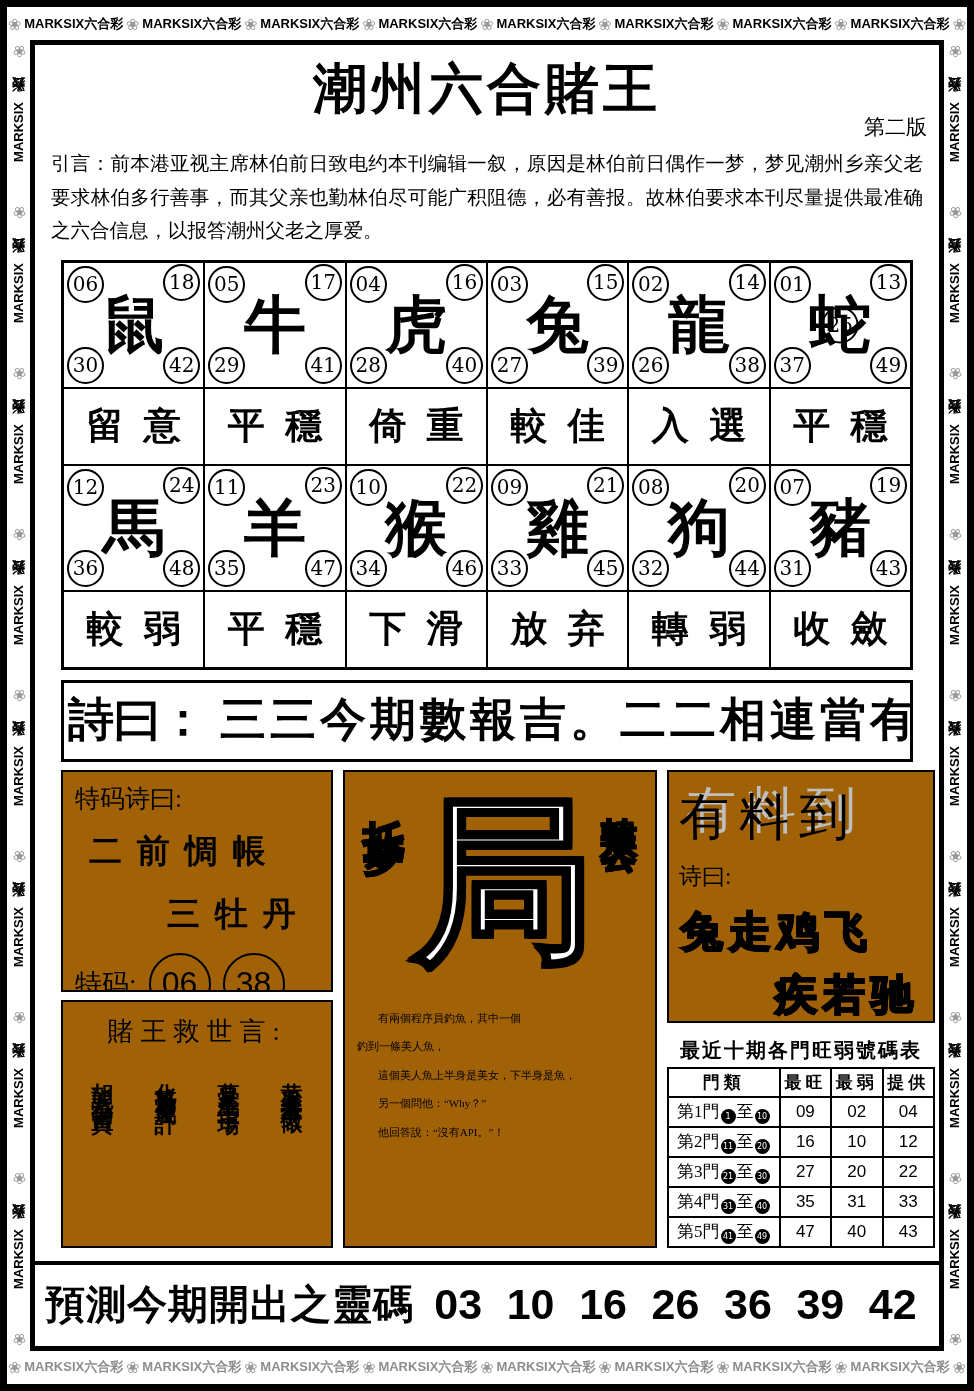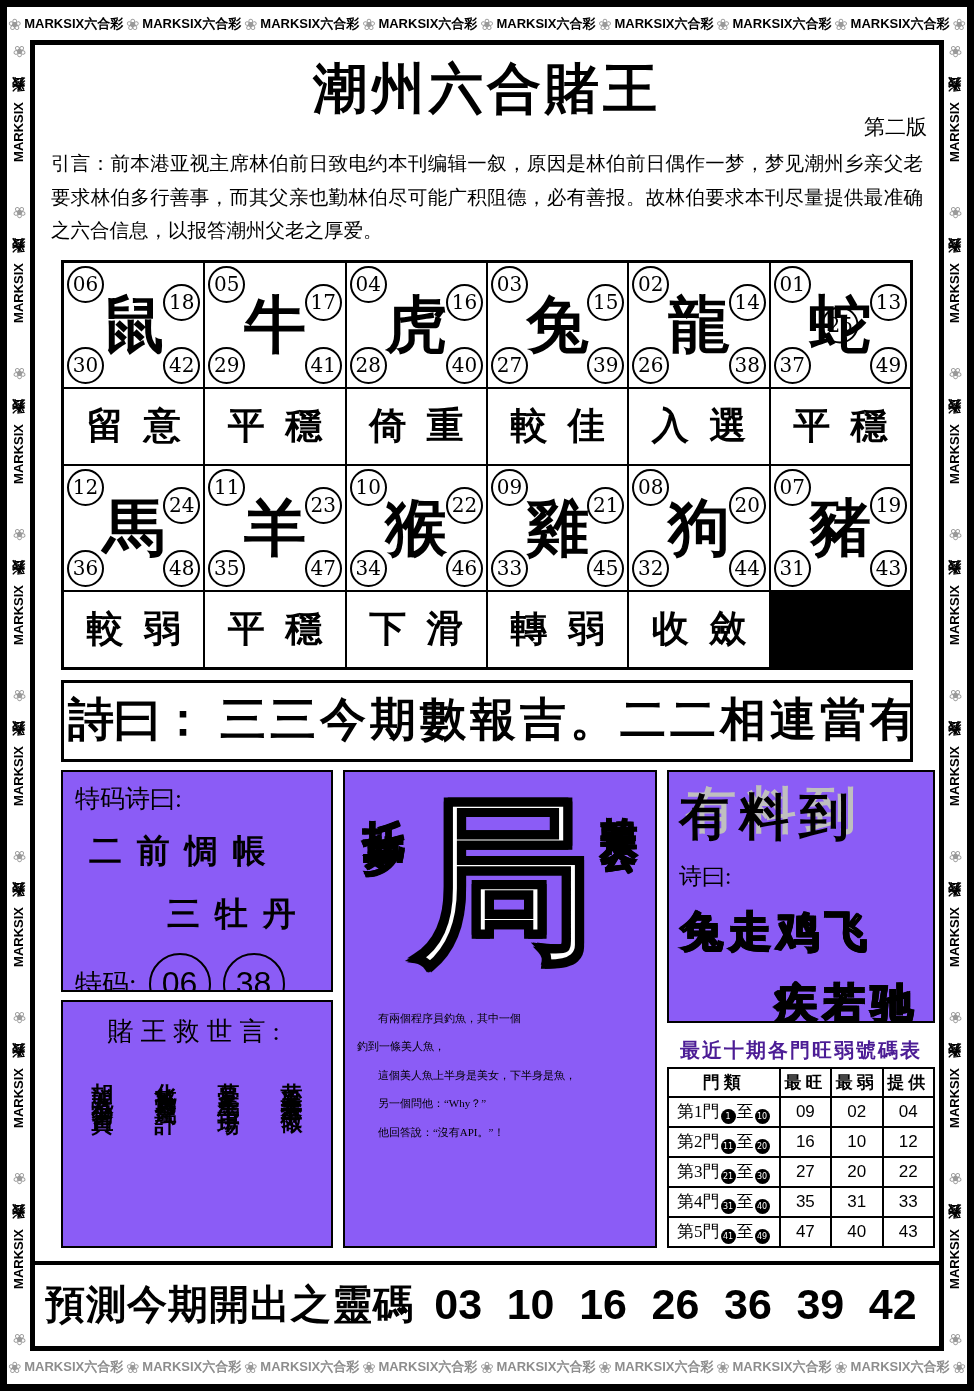--- a/index.html
+++ b/index.html
@@ -30,36 +30,36 @@
 
   
   .zodiac{margin:8px 26px 0;border:3px solid #000;display:grid;
           grid-template-columns:repeat(6,1fr);flex:none;background:#000;grid-gap:2px;}
   .z-cell{background:#fff;position:relative;height:124px;overflow:hidden;}
   .z-animal{position:absolute;inset:0;display:flex;align-items:center;justify-content:center;
             font-size:62px;font-weight:900;z-index:1;}
   .num{position:absolute;width:33px;height:33px;border:2px solid #000;border-radius:50%;
        display:flex;align-items:center;justify-content:center;font-size:20px;background:#fff;z-index:2;
        font-family:"DejaVu Serif",serif;}
-  .num.tl{top:3px;left:3px;} .num.tr{top:21px;right:3px;}
+  .num.tl{top:3px;left:3px;} .num.tr{top:1px;right:3px;}
   .num.bl{bottom:3px;left:3px;} .num.br{bottom:3px;right:3px;}
   .num.ctr{top:50%;left:50%;transform:translate(-50%,-50%);z-index:0;background:transparent;}
   .z-label{background:#fff;height:75px;display:flex;align-items:center;justify-content:center;
            font-size:37px;font-weight:900;letter-spacing:0.55em;text-indent:0.55em;
            font-family:"Liberation Sans",sans-serif;}
 
   
   .poem-bar{margin:10px 26px 8px;border:3px solid #000;padding:6px 4px 8px;flex:none;
             font-size:46px;font-weight:900;font-family:"Liberation Sans",sans-serif;
             display:flex;align-items:center;white-space:nowrap;overflow:hidden;}
   .poem-bar .ptext{letter-spacing:4px;margin-left:14px;}
 
   
   .lower{margin:0 26px;display:flex;gap:10px;height:478px;flex:none;}
-  .box{border:2px solid #000;box-sizing:border-box;overflow:hidden;background:#8b5cf6;}
+  .box{border:2px solid #000;box-sizing:border-box;overflow:hidden;background:#a16207;}
   .col-left{width:272px;display:flex;flex-direction:column;gap:8px;flex:none;}
   .special-box{height:222px;padding:10px 12px;}
   .special-title{font-size:25px;}
   .sline{font-family:"Liberation Sans",sans-serif;font-size:33px;font-weight:900;letter-spacing:0.45em;}
   .sline1{margin:14px 0 0 14px;}
   .sline2{margin:18px 0 0 92px;}
   .code-row{display:flex;align-items:center;margin-top:16px;}
   .code-label{font-size:27px;}
   .code-circle{width:58px;height:58px;border:2px solid #000;border-radius:50%;flex:none;
                display:flex;align-items:center;justify-content:center;font-size:32px;
@@ -78,29 +78,29 @@
   .dream-side{writing-mode:vertical-rl;font-size:40px;letter-spacing:16px;margin-top:8px;}
   .dream-side.right{font-size:36px;letter-spacing:10px;}
   .dream-big{font-size:182px;line-height:205px;-webkit-text-stroke:3px #000;
              text-shadow:-2px -2px 0 #000,2px -2px 0 #000,-2px 2px 0 #000,2px 2px 0 #000;}
   .joke{margin-top:12px;font-size:11px;}
   .joke-line{line-height:2.6;white-space:nowrap;}
   .joke-line.ind{text-indent:1.9em;}
 
   .col-right{width:268px;display:flex;flex-direction:column;flex:none;}
   .youliao-box{height:292px;padding:8px 10px;}
-  .youliao-title{font-size:50px;font-weight:700;font-family:"Liberation Sans",sans-serif;
+  .youliao-title{font-size:50px;font-weight:400;font-family:"Liberation Sans",sans-serif;
                  letter-spacing:10px;text-shadow:7px -7px 0 #bfbfbf;margin:4px 0 10px;}
   .youliao-poemlabel{font-size:23px;}
   .yline{font-size:42px;letter-spacing:6px;}
   .yline1{margin:12px 0 0 2px;}
-  .yline2{text-align:right;margin:16px 4px 0 0;}
+  .yline2{text-align:right;margin:7px 4px 0 0;}
 
   .table-area{margin-top:14px;}
-  .table-title{font-size:20px;font-weight:bold;color:#4c1d95;letter-spacing:2px;text-align:center;}
+  .table-title{font-size:20px;font-weight:bold;color:#000000;letter-spacing:2px;text-align:center;}
   table.gate{border-collapse:collapse;width:100%;margin-top:3px;}
   table.gate th,table.gate td{border:2px solid #000;text-align:center;padding:2px 0;}
   table.gate th{font-size:17px;letter-spacing:4px;font-weight:bold;}
   table.gate td{font-size:17px;font-family:"Liberation Sans",sans-serif;}
   td.gate-cell{font-family:"Liberation Serif",serif !important;font-size:15px;white-space:nowrap;padding:2px 1px;}
   .ball{display:inline-flex;width:15px;height:15px;background:#000;color:#fff;border-radius:50%;
         font-size:8px;align-items:center;justify-content:center;vertical-align:-2px;
         font-family:"DejaVu Sans",sans-serif;margin:0 1px;}
 
   
@@ -290,20 +290,21 @@
         <div class="z-cell">
           <div class="z-animal">豬</div>
           <span class="num tl">07</span>
           <span class="num tr">19</span>
           <span class="num bl">31</span>
           <span class="num br">43</span>
         </div>
         <div class="z-label">較弱</div>
         <div class="z-label">平穩</div>
         <div class="z-label">下滑</div>
+        <div class="z-label">放弃</div>
         <div class="z-label">轉弱</div>
         <div class="z-label">收斂</div>
       </div>
 
     <div class="poem-bar">
       <span>詩曰：</span>
       <span class="ptext">三三今期數報吉。二二相連當有情。</span>
     </div>
 
     <div class="lower">

